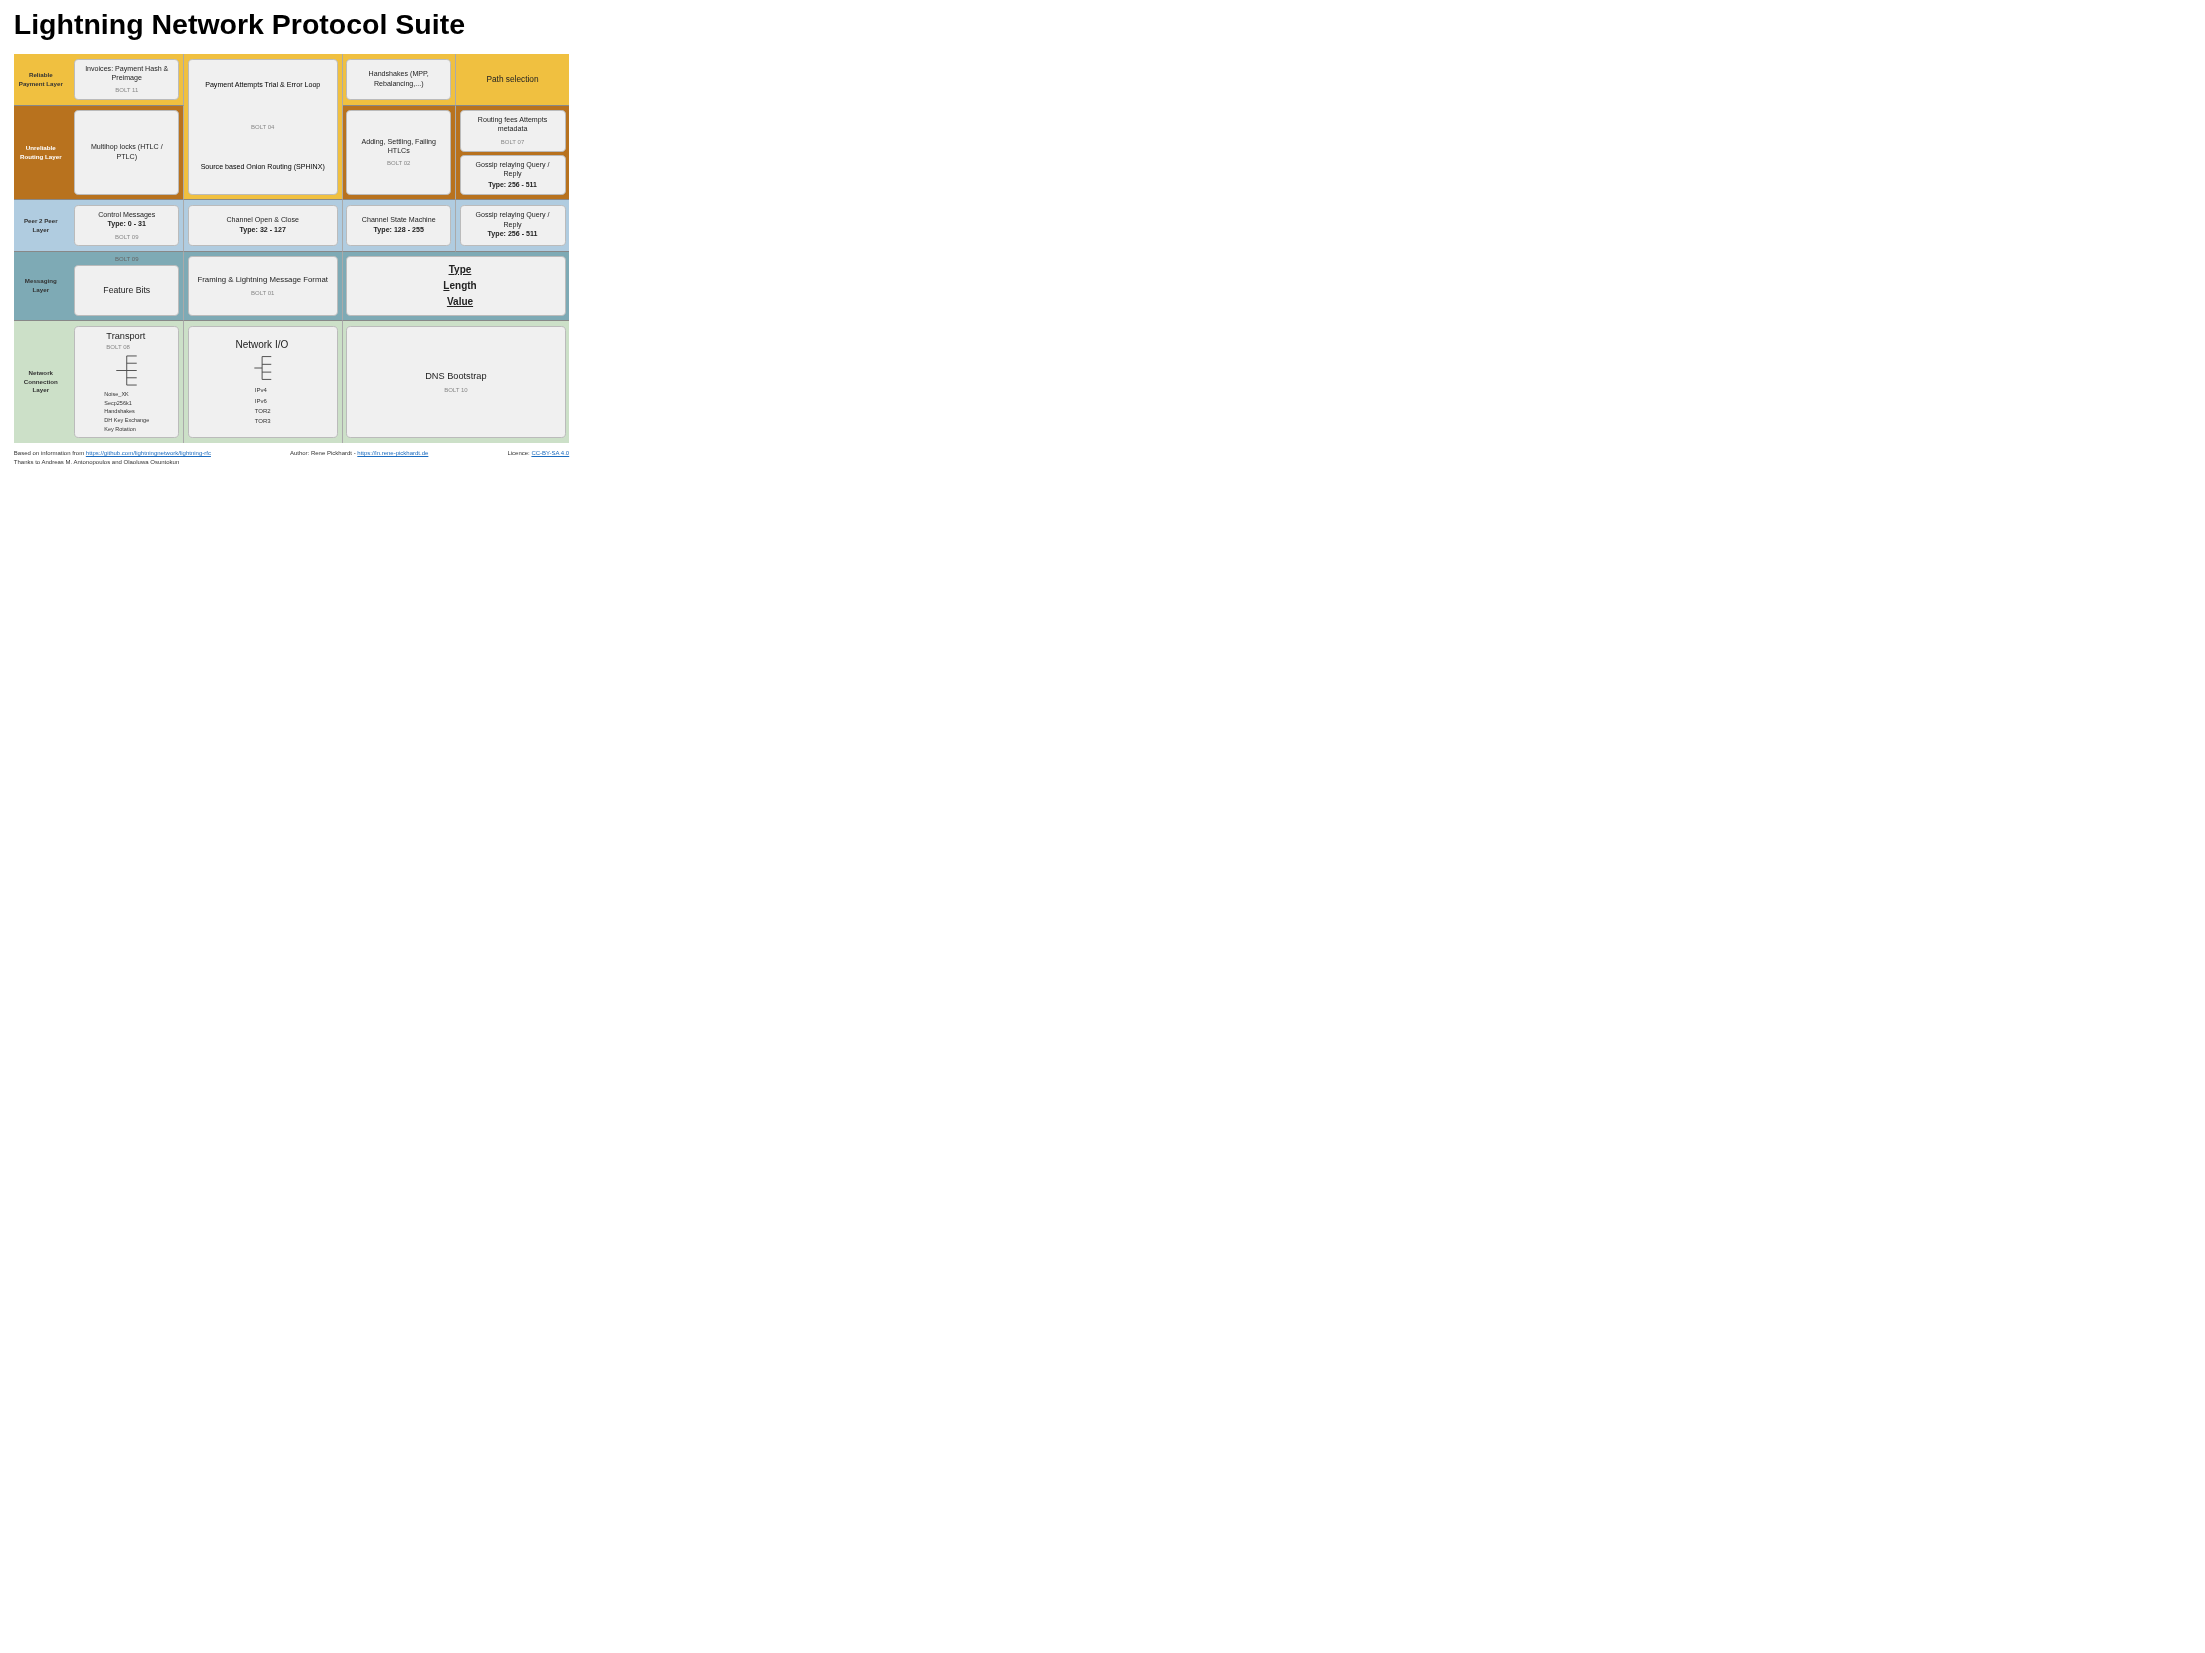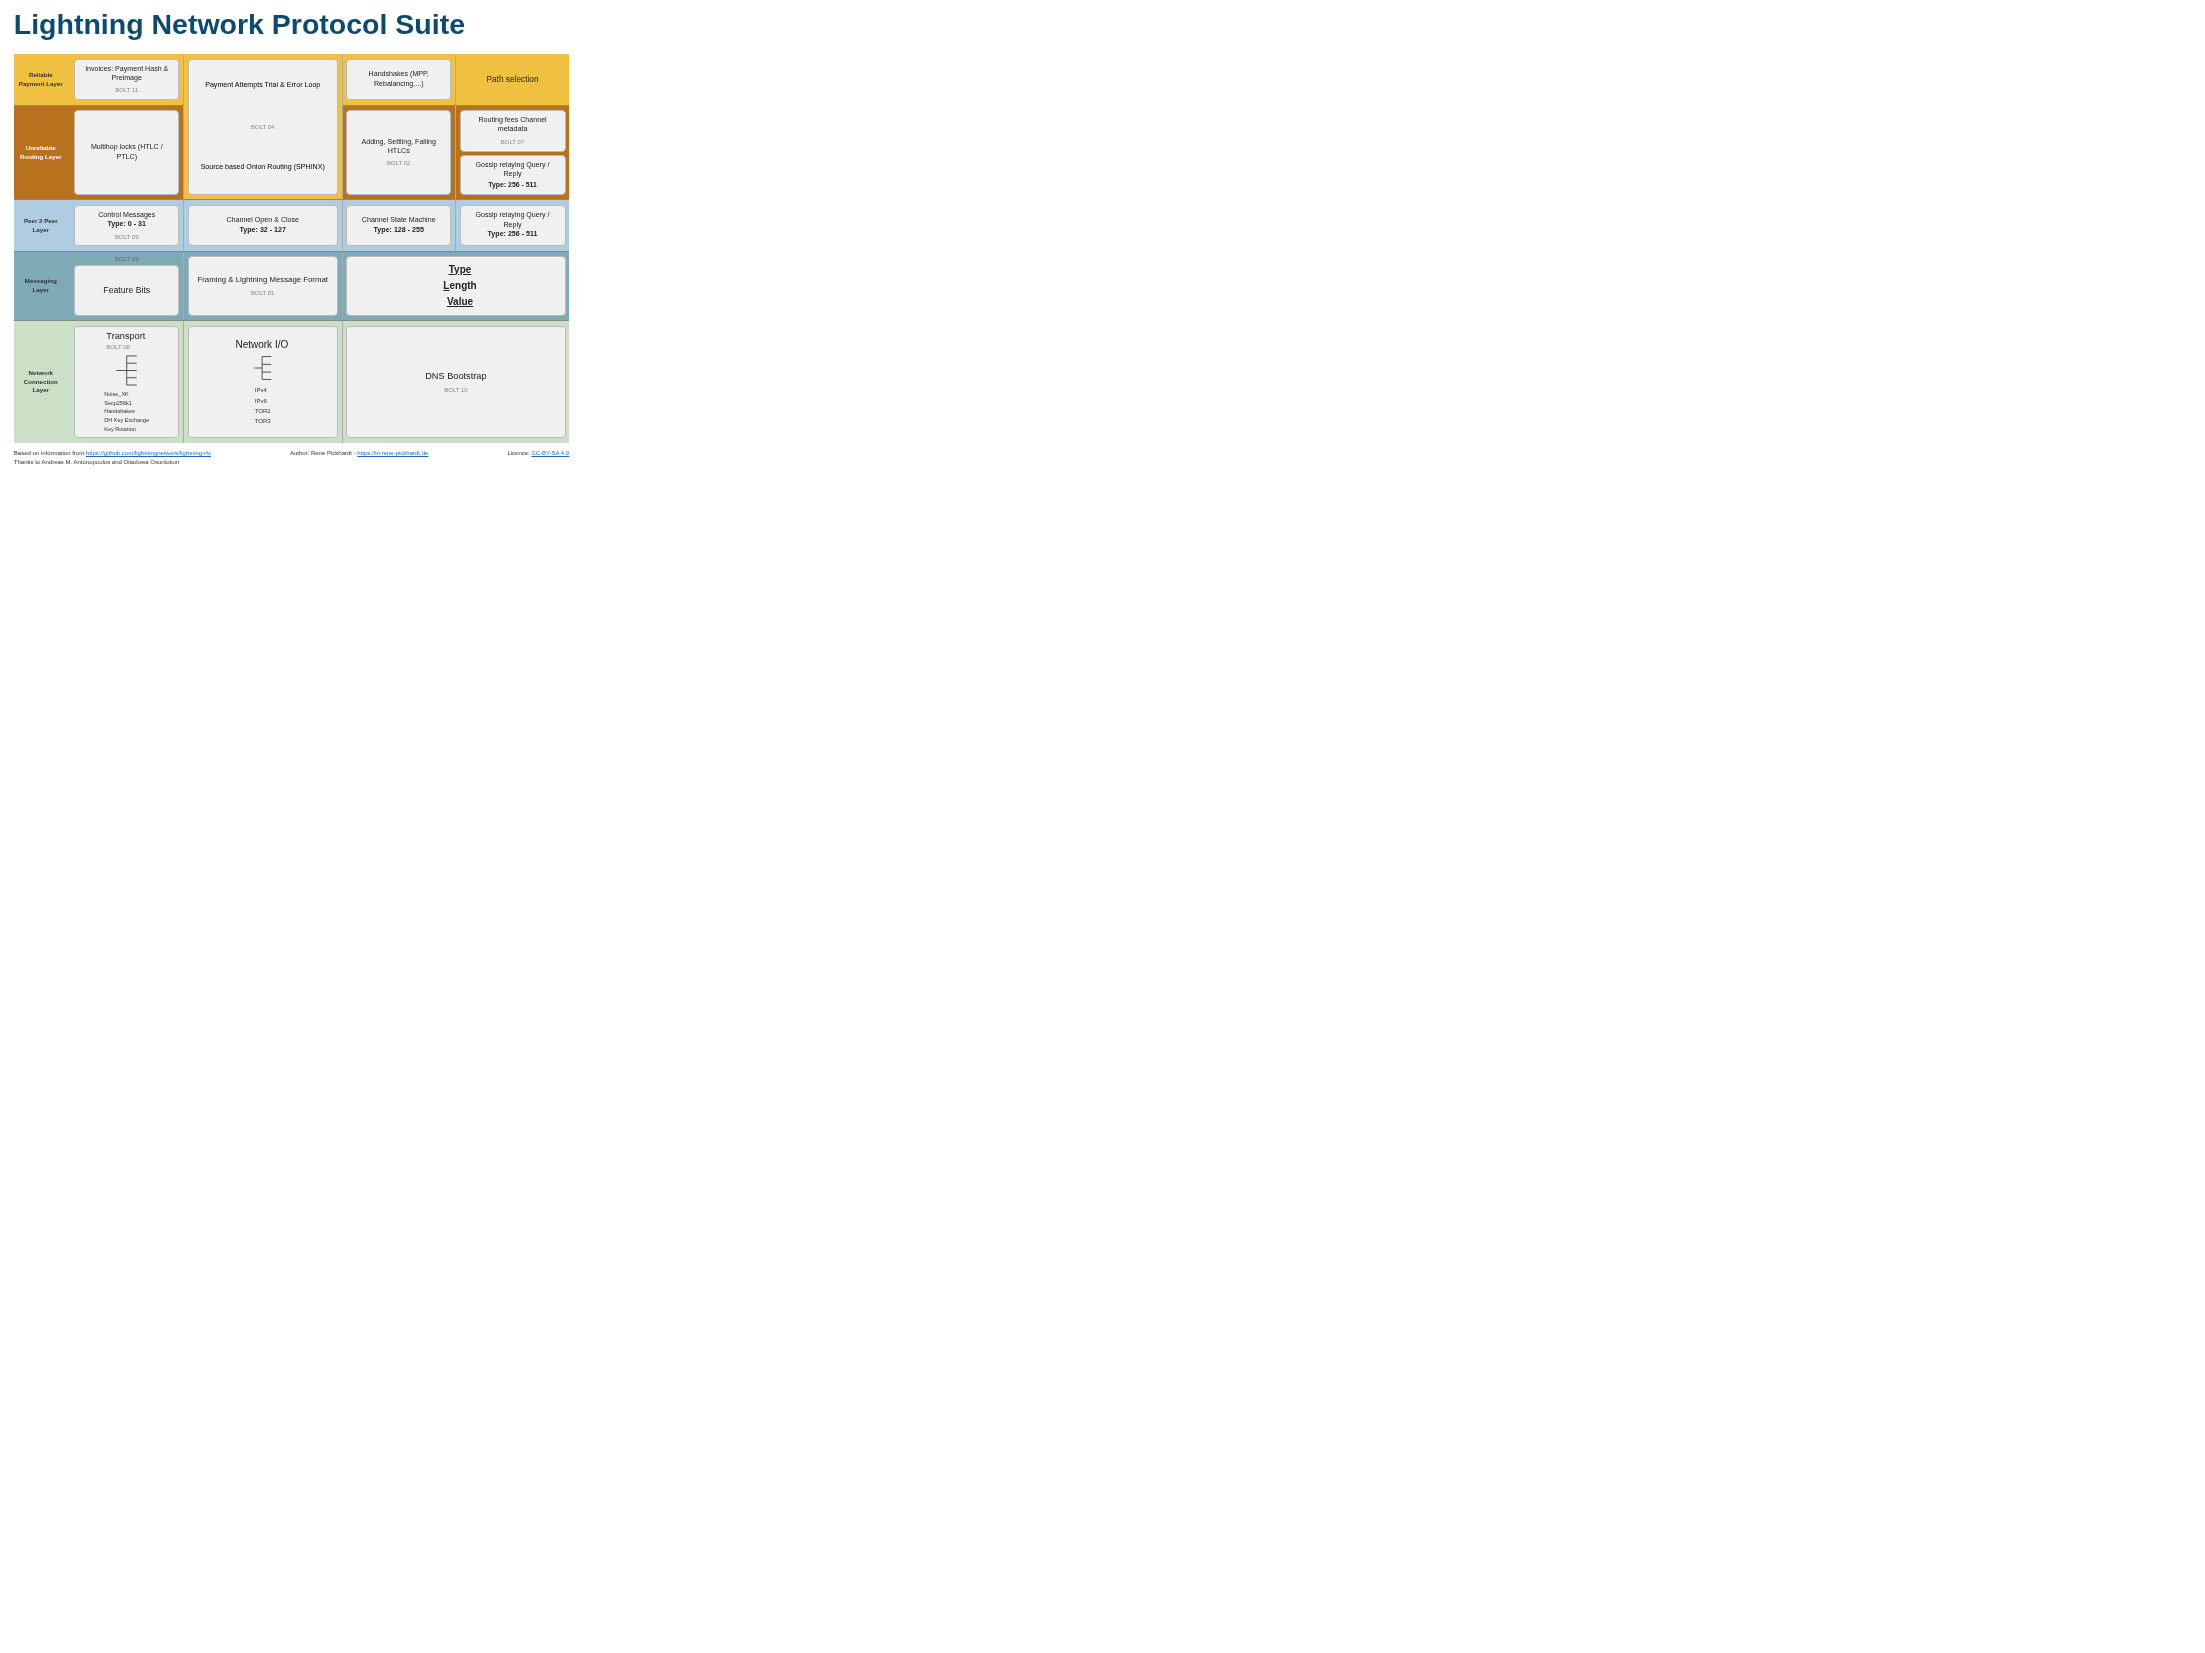--- a/index.html
+++ b/index.html
@@ -6,21 +6,21 @@
     body {
       font-family: Arial, Helvetica, sans-serif;
       background: #ffffff;
       padding: 9.2px 13.8px;
       width: 583px;
       min-height: 413px;
     }
     h1 {
       font-size: 28.5px;
       font-weight: 900;
-      color: #0c4a6e;
+      color: #000000;
       margin-bottom: 13.8px;
       line-height: 1.1;
     }
 
     
     .footer {
       margin-top: 7.4px;
       font-size: 6px;
       color: #333;
     }
@@ -204,21 +204,21 @@
 
   <div class="dg-cell row-brown" style="border-bottom:0.9px solid #888; padding:4.6px 3.7px;">
     <div class="card-inner">
       <div>Adding, Settling, Failing HTLCs</div>
       <div class="bolt-tag">BOLT 02</div>
     </div>
   </div>
 
   <div class="dg-cell row-brown" style="border-right:none; border-bottom:0.9px solid #888; padding:4.6px 3.7px; flex-direction:column; gap:3.7px; align-items:stretch;">
     <div class="card-inner" style="flex:1;">
-      <div>Routing fees Channel metadata</div>
+      <div>Routing fees Attempts metadata</div>
       <div class="bolt-tag">BOLT 07</div>
     </div>
     <div class="card-inner" style="flex:1;">
       <div>Gossip relaying Query / Reply</div>
       <div class="bold" style="font-weight:700; font-size:6.9px;">Type: 256 - 511</div>
     </div>
   </div>
 
   <div class="dg-cell label-cell row-bluelight" style="border-right:none; border-bottom:0.9px solid #888;">
     <span>Peer 2 Peer Layer</span>

